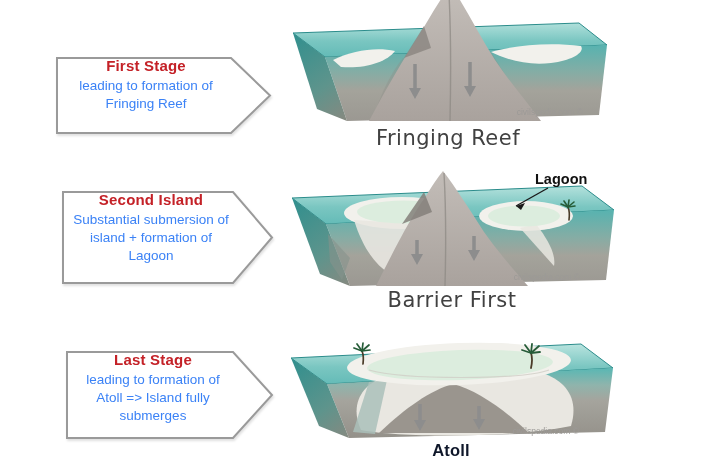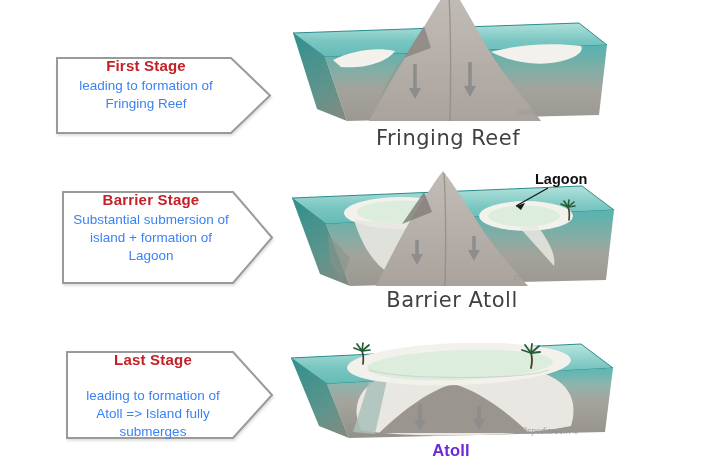--- a/index.html
+++ b/index.html
@@ -12,21 +12,21 @@
   .banner svg{display:block;filter:drop-shadow(1px 2px 1px rgba(0,0,0,0.12));}
   .banner-poly{fill:#ffffff;stroke:#9a9a9a;stroke-width:2;}
   .banner-text{position:absolute;left:6px;top:0;bottom:0;display:flex;flex-direction:column;
     justify-content:flex-start;text-align:center;}
   .banner-title{color:#c42127;font-weight:bold;font-size:15px;margin-bottom:3px;letter-spacing:.2px;}
   .banner-desc{color:#3b82f6;font-size:13.5px;line-height:1.32;white-space:pre-line;}
 
   
   .caption{position:absolute;text-align:center;color:#414141;
     font-family:"DejaVu Sans",sans-serif;font-size:21px;letter-spacing:.5px;}
-  .caption-atoll{color:#6d28d9;font-weight:bold;font-size:16.5px;letter-spacing:.2px;
+  .caption-atoll{color:#0f172a;font-weight:bold;font-size:16.5px;letter-spacing:.2px;
     font-family:"Liberation Sans",sans-serif;}
 
   
   .lagoon-label{position:absolute;color:#111;font-weight:bold;font-size:14.5px;
     font-family:"Liberation Sans",sans-serif;}
 
   .wm{font-family:"Liberation Sans",sans-serif;font-size:8.5px;fill:#9c9a97;}
 </style>
 </head>
 <body>
@@ -89,21 +89,21 @@
     </g>
     <text class="wm" x="300" y="115" text-anchor="end">civilspedia.com ©</text>
   </svg>
   <div class="caption" style="left:283px;top:126px;width:330px;">Fringing Reef</div>
 
   <div class="banner" style="left:62px;top:191px;width:212px;height:93px;">
     <svg width="212" height="93" viewBox="0 0 212 93">
       <polygon class="banner-poly" points="1,1 171,1 210,46.5 171,92 1,92"></polygon>
     </svg>
     <div class="banner-text" style="width:166px;">
-      <div class="banner-title">Barrier Stage</div>
+      <div class="banner-title">Second Island</div>
       <div class="banner-desc">Substantial submersion of
 island + formation of
 Lagoon</div>
     </div>
   </div>
 
   <svg class="abs" style="left:284px;top:162px;" width="336" height="126" viewBox="0 0 336 126">
     <defs>
       <linearGradient id="top2" x1="0" y1="22" x2="0" y2="64" gradientUnits="userSpaceOnUse">
         <stop offset="0" stop-color="#b9e4df"></stop>
@@ -162,27 +162,27 @@
 
     <g stroke="#8d8d8d" stroke-width="3.5" fill="#8d8d8d">
       <line x1="133" y1="78" x2="133" y2="94"></line>
         <polygon points="127,92 139,92 133,103" stroke="none"></polygon>
       <line x1="190" y1="74" x2="190" y2="90"></line>
         <polygon points="184,88 196,88 190,99" stroke="none"></polygon>
     </g>
     <text class="wm" x="296" y="118" text-anchor="end">civilspedia.com ©</text>
   </svg>
   <div class="lagoon-label" style="left:535px;top:171px;">Lagoon</div>
-  <div class="caption" style="left:284px;top:288px;width:336px;">Barrier Atoll</div>
+  <div class="caption" style="left:284px;top:288px;width:336px;">Barrier First</div>
 
   <div class="banner" style="left:66px;top:351px;width:208px;height:88px;">
     <svg width="208" height="88" viewBox="0 0 208 88">
       <polygon class="banner-poly" points="1,1 167,1 206,44 167,87 1,87"></polygon>
     </svg>
-    <div class="banner-text" style="width:162px;gap:16px;">
+    <div class="banner-text" style="width:162px;">
       <div class="banner-title">Last Stage</div>
       <div class="banner-desc">leading to formation of
 Atoll =&gt; Island fully
 submerges</div>
     </div>
   </div>
 
   <svg class="abs" style="left:283px;top:332px;" width="336" height="110" viewBox="0 0 336 110">
     <defs>
       <linearGradient id="top3" x1="0" y1="12" x2="0" y2="54" gradientUnits="userSpaceOnUse">

